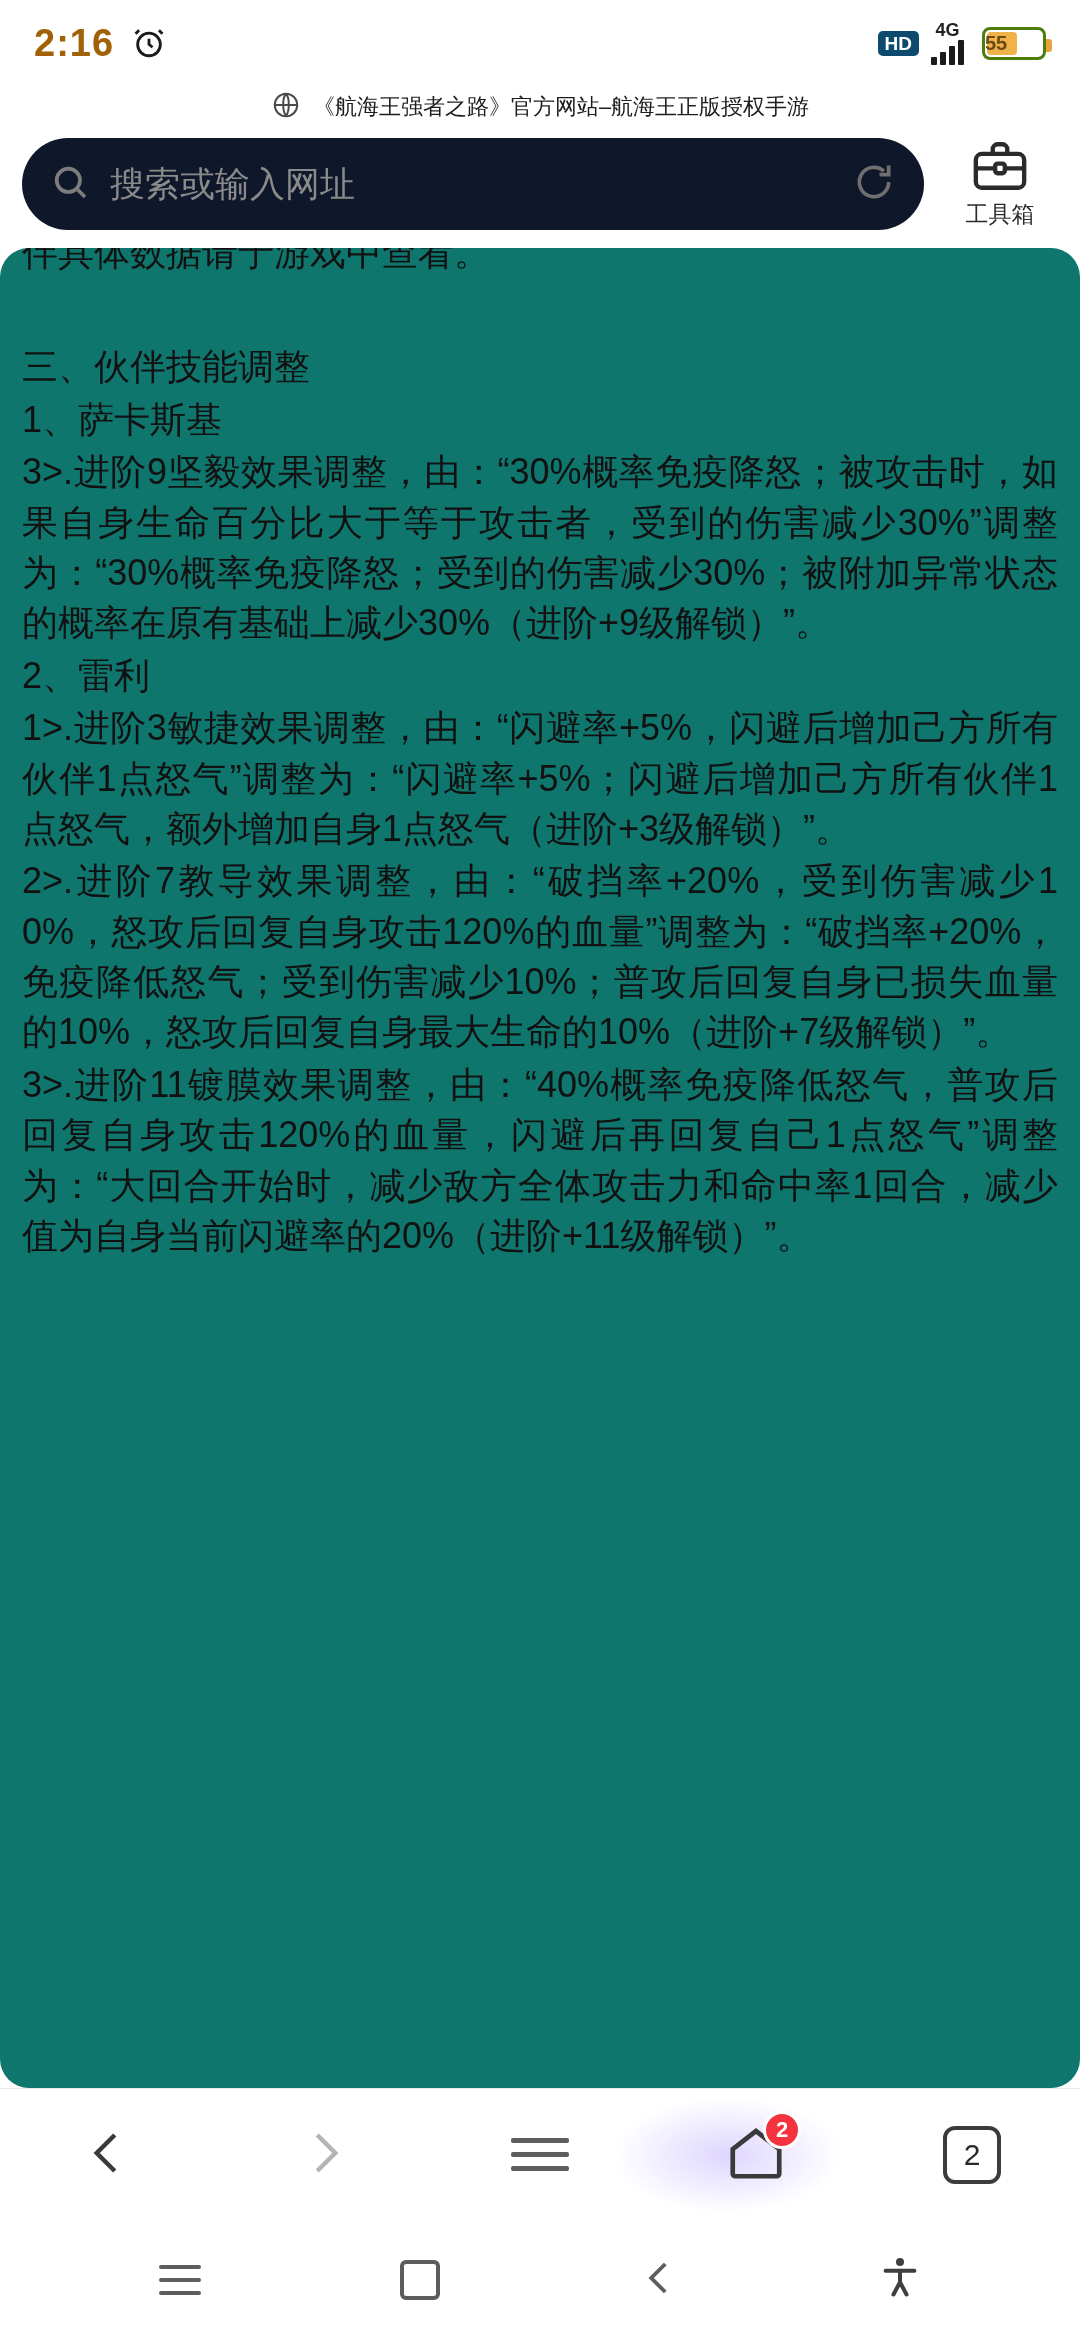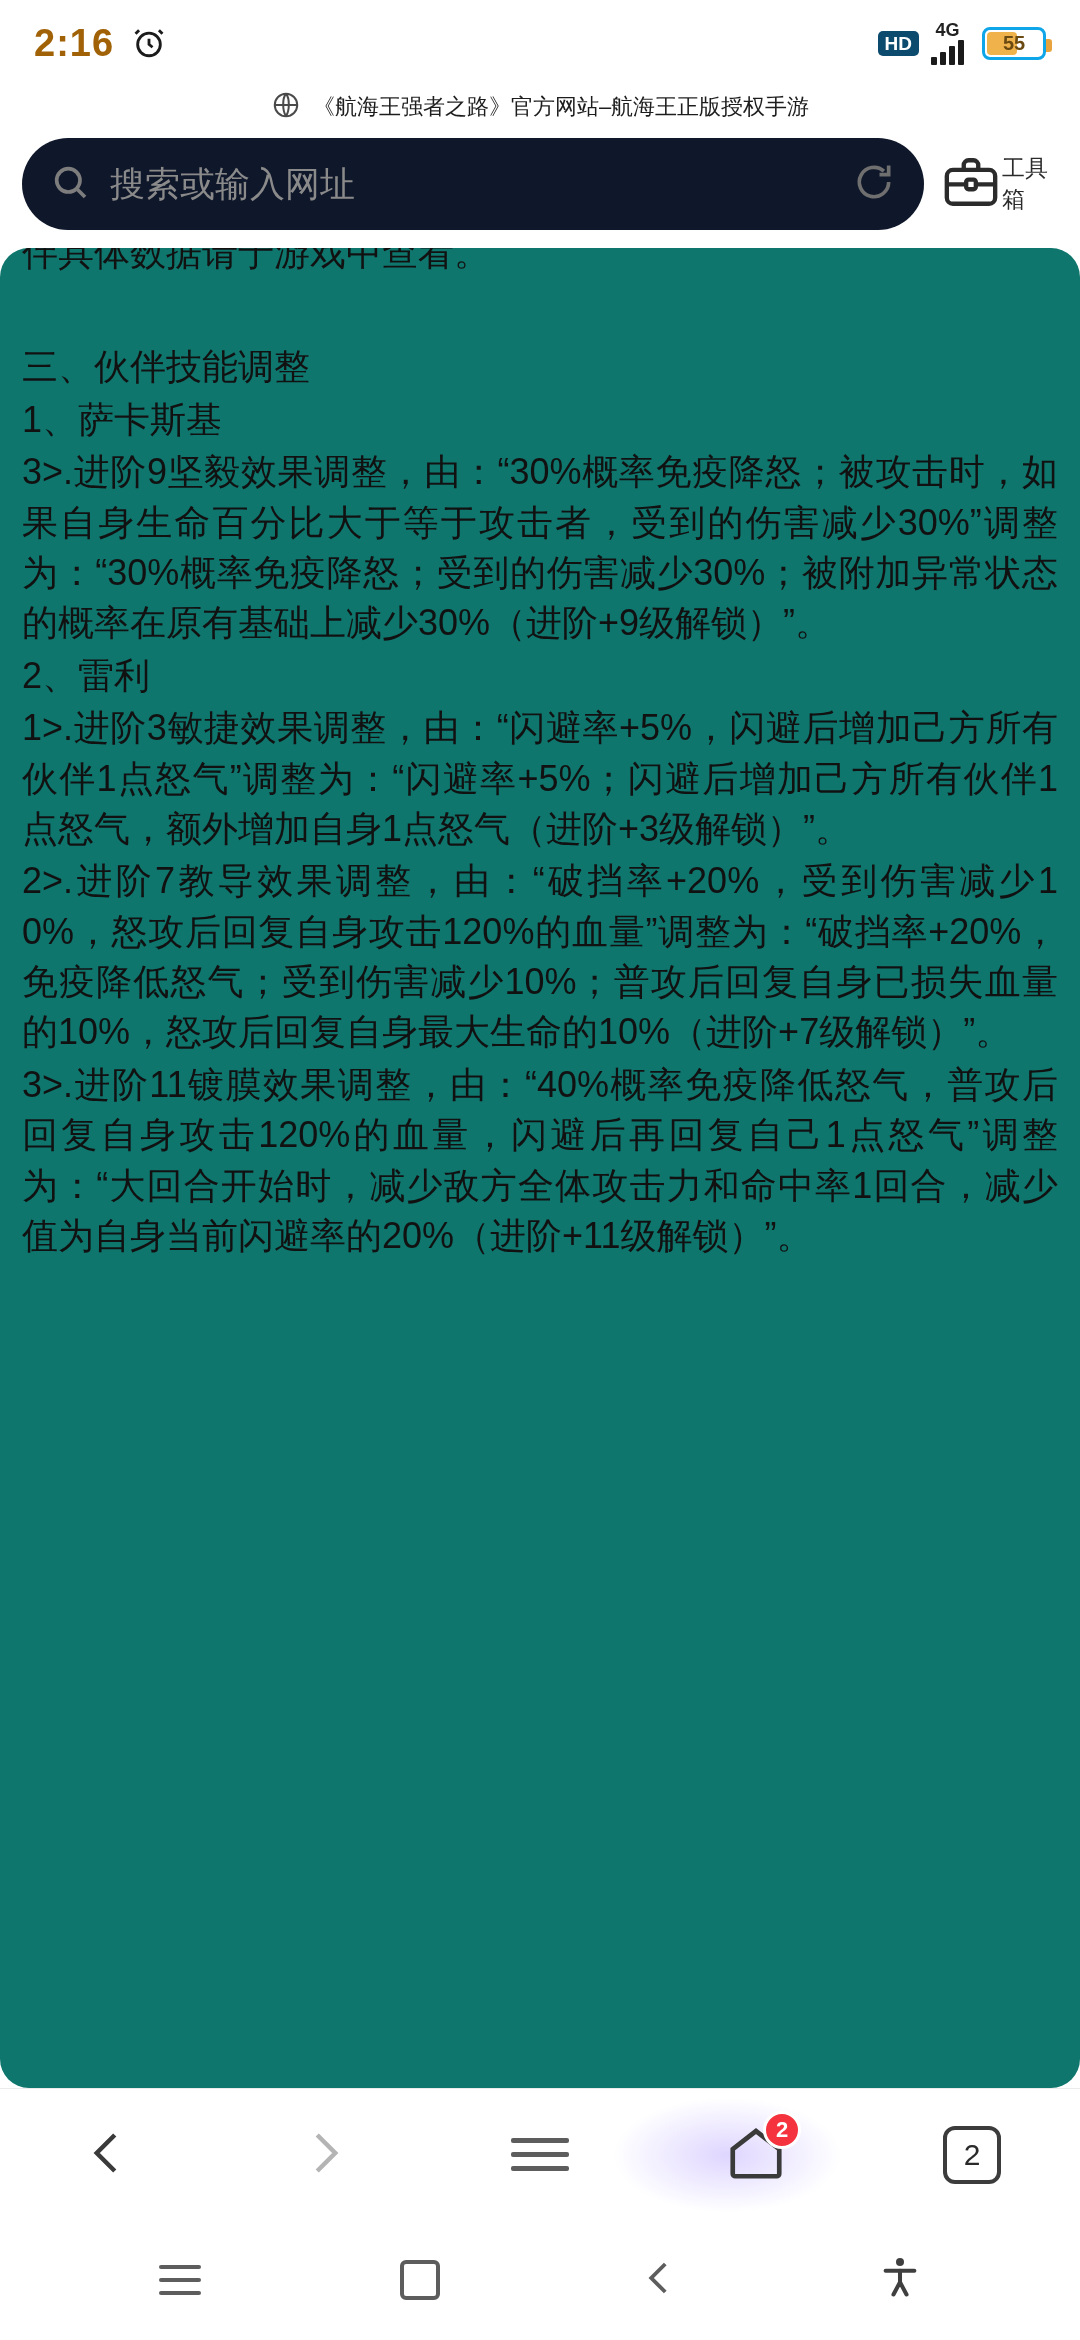--- a/index.html
+++ b/index.html
@@ -36,22 +36,22 @@
   }
   .net-label { font-size: 18px; color: #222; font-weight: bold; line-height: 1; }
   .net-block { display:flex; flex-direction: column; align-items: center; }
   .bars { display: flex; align-items: flex-end; gap: 3px; height: 26px; }
   .bars i { display:block; width: 6px; background: #1b1b1b; border-radius: 1px; }
   .bars i:nth-child(1){height:8px;}
   .bars i:nth-child(2){height:13px;}
   .bars i:nth-child(3){height:19px;}
   .bars i:nth-child(4){height:25px;}
   .battery {
-    width: 64px; height: 33px; border: 3px solid #0ea5e9; border-radius: 8px;
-    position: relative; display: flex; align-items: center; justify-content: center;
+    width: 64px; height: 33px; border: 3px solid #4d7c0f; border-radius: 8px;
+    position: relative; display: flex; align-items: center; justify-content: flex-start;
     margin-left: 6px;
   }
   .battery::after {
     content: ""; position: absolute; right: -9px; top: 9px;
     width: 6px; height: 13px; background: #e8a33d; border-radius: 0 3px 3px 0;
   }
   .battery-fill {
     position: absolute; left: 2px; top: 2px; bottom: 2px; width: 52%;
     background: #f0b24a; border-radius: 4px;
   }
@@ -78,21 +78,21 @@
     flex: 0 0 auto;
   }
   .urlbar {
     flex: 1; height: 92px; background: #0f172a; border-radius: 46px;
     display: flex; align-items: center; padding: 0 28px; gap: 20px;
   }
   .url-placeholder {
     flex: 1; font-size: 35px; color: #8a8a8a;
   }
   .toolbox {
-    width: 116px; display: flex; 
+    width: 116px; display: flex; flex-direction: column;
     align-items: center; gap: 2px;
   }
   .toolbox-label { font-size: 23px; color: #2b2b2b; }
 
   
   .content {
     flex: 1 1 auto;
     background: #0f766e;
     padding: 0 22px;
     overflow: hidden;

